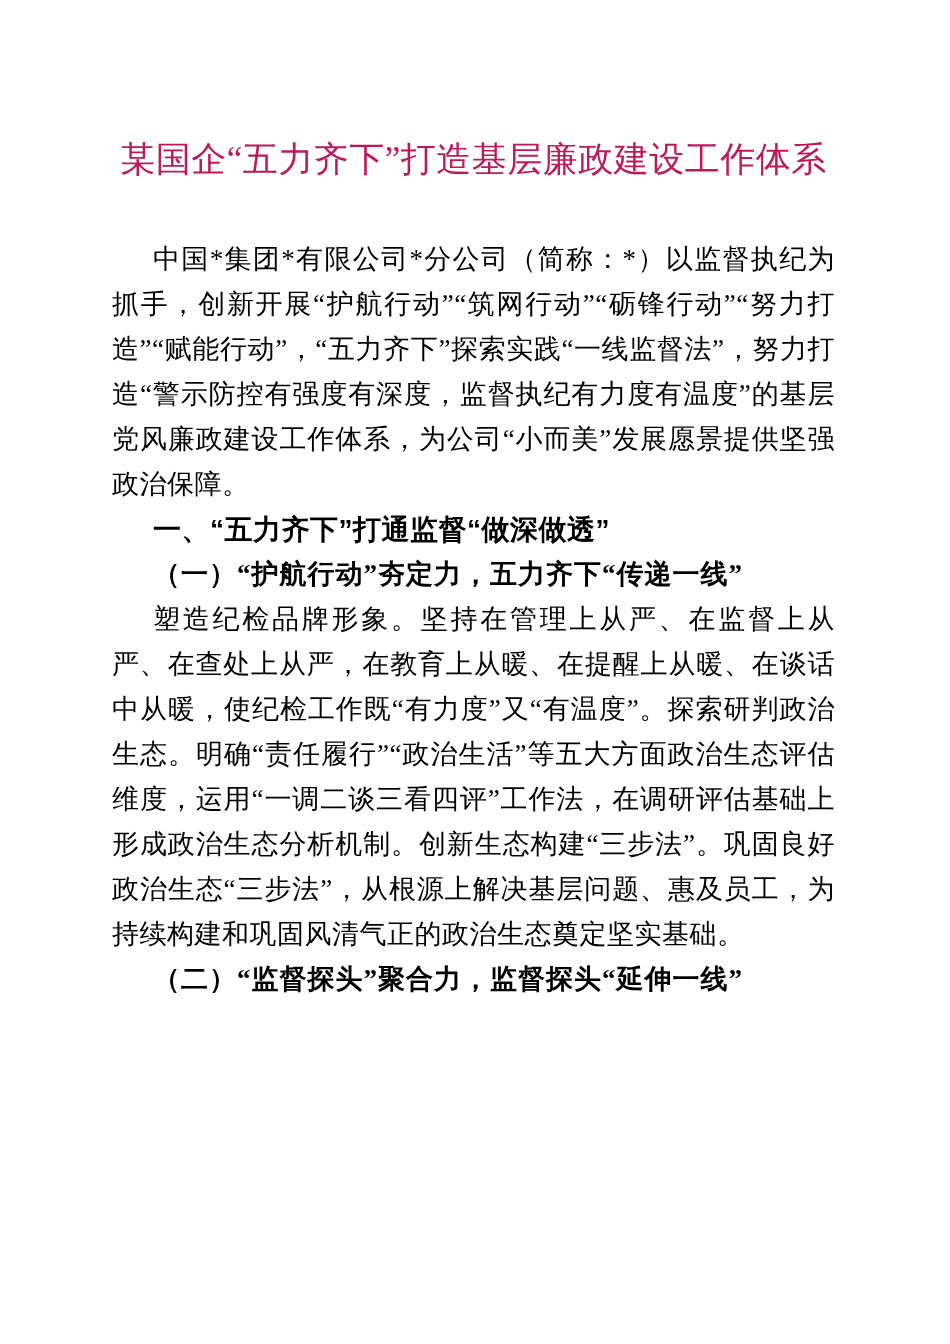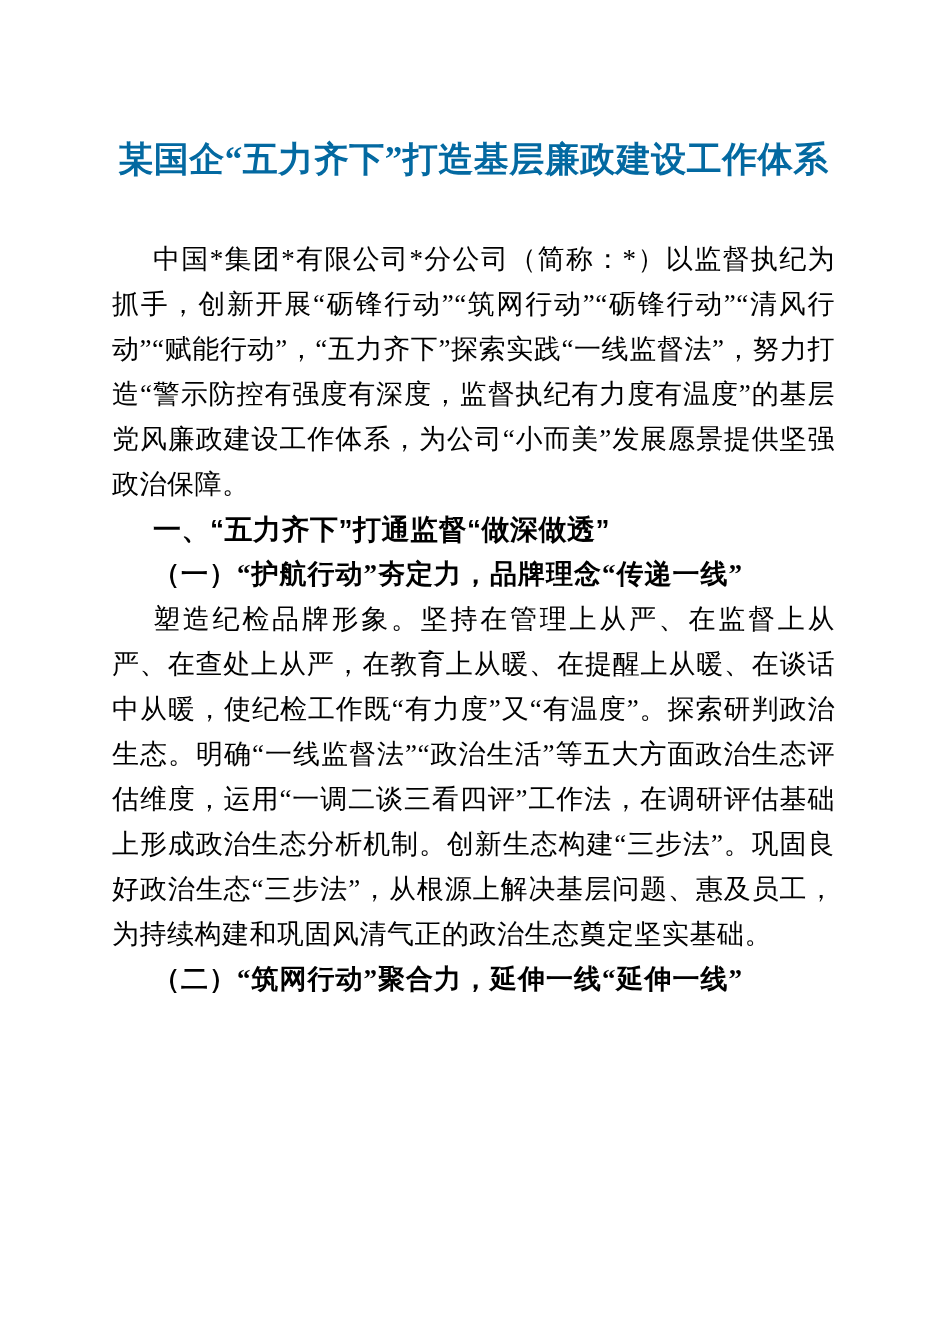--- a/index.html
+++ b/index.html
@@ -13,26 +13,26 @@
   }
   .page {
     position: relative;
     width: 950px;
     height: 1344px;
     background: #ffffff;
     padding: 136px 115px 0 112px;
   }
   .doc-title {
     font-family: "Liberation Serif", "DejaVu Serif", serif;
-    font-weight: 700;
+    font-weight: 400;
     font-size: 35px;
     line-height: 47px;
     text-align: center;
     letter-spacing: 0.5px;
-    color: #0369a1;
+    color: #be185d;
     margin: 0 0 54px 0;
   }
   .para {
     font-size: 27px;
     line-height: 45px;
     text-align: justify;
     text-justify: inter-character;
     text-indent: 41px;
     letter-spacing: 0.5px;
     overflow-wrap: break-word;
@@ -56,23 +56,23 @@
     letter-spacing: 1px;
     margin: 0;
   }
 </style>
 </head>
 <body>
 
 <div class="page">
   <h1 class="doc-title">某国企“五力齐下”打造基层廉政建设工作体系</h1>
 
-  <p class="para">中国*集团*有限公司*分公司（简称：*）以监督执纪为抓手，创新开展“砺锋行动”“筑网行动”“砺锋行动”“清风行动”“赋能行动”，“五力齐下”探索实践“一线监督法”，努力打造“警示防控有强度有深度，监督执纪有力度有温度”的基层党风廉政建设工作体系，为公司“小而美”发展愿景提供坚强政治保障。</p>
+  <p class="para">中国*集团*有限公司*分公司（简称：*）以监督执纪为抓手，创新开展“护航行动”“筑网行动”“砺锋行动”“努力打造”“赋能行动”，“五力齐下”探索实践“一线监督法”，努力打造“警示防控有强度有深度，监督执纪有力度有温度”的基层党风廉政建设工作体系，为公司“小而美”发展愿景提供坚强政治保障。</p>
 
   <h2 class="heading-1">一、“五力齐下”打通监督“做深做透”</h2>
 
-  <h3 class="heading-2">（一）“护航行动”夯定力，品牌理念“传递一线”</h3>
+  <h3 class="heading-2">（一）“护航行动”夯定力，五力齐下“传递一线”</h3>
 
-  <p class="para">塑造纪检品牌形象。坚持在管理上从严、在监督上从严、在查处上从严，在教育上从暖、在提醒上从暖、在谈话中从暖，使纪检工作既“有力度”又“有温度”。探索研判政治生态。明确“一线监督法”“政治生活”等五大方面政治生态评估维度，运用“一调二谈三看四评”工作法，在调研评估基础上形成政治生态分析机制。创新生态构建“三步法”。巩固良好政治生态“三步法”，从根源上解决基层问题、惠及员工，为持续构建和巩固风清气正的政治生态奠定坚实基础。</p>
+  <p class="para">塑造纪检品牌形象。坚持在管理上从严、在监督上从严、在查处上从严，在教育上从暖、在提醒上从暖、在谈话中从暖，使纪检工作既“有力度”又“有温度”。探索研判政治生态。明确“责任履行”“政治生活”等五大方面政治生态评估维度，运用“一调二谈三看四评”工作法，在调研评估基础上形成政治生态分析机制。创新生态构建“三步法”。巩固良好政治生态“三步法”，从根源上解决基层问题、惠及员工，为持续构建和巩固风清气正的政治生态奠定坚实基础。</p>
 
-  <h3 class="heading-2">（二）“筑网行动”聚合力，延伸一线“延伸一线”</h3>
+  <h3 class="heading-2">（二）“监督探头”聚合力，监督探头“延伸一线”</h3>
 
 </div>
 
 </body></html>

